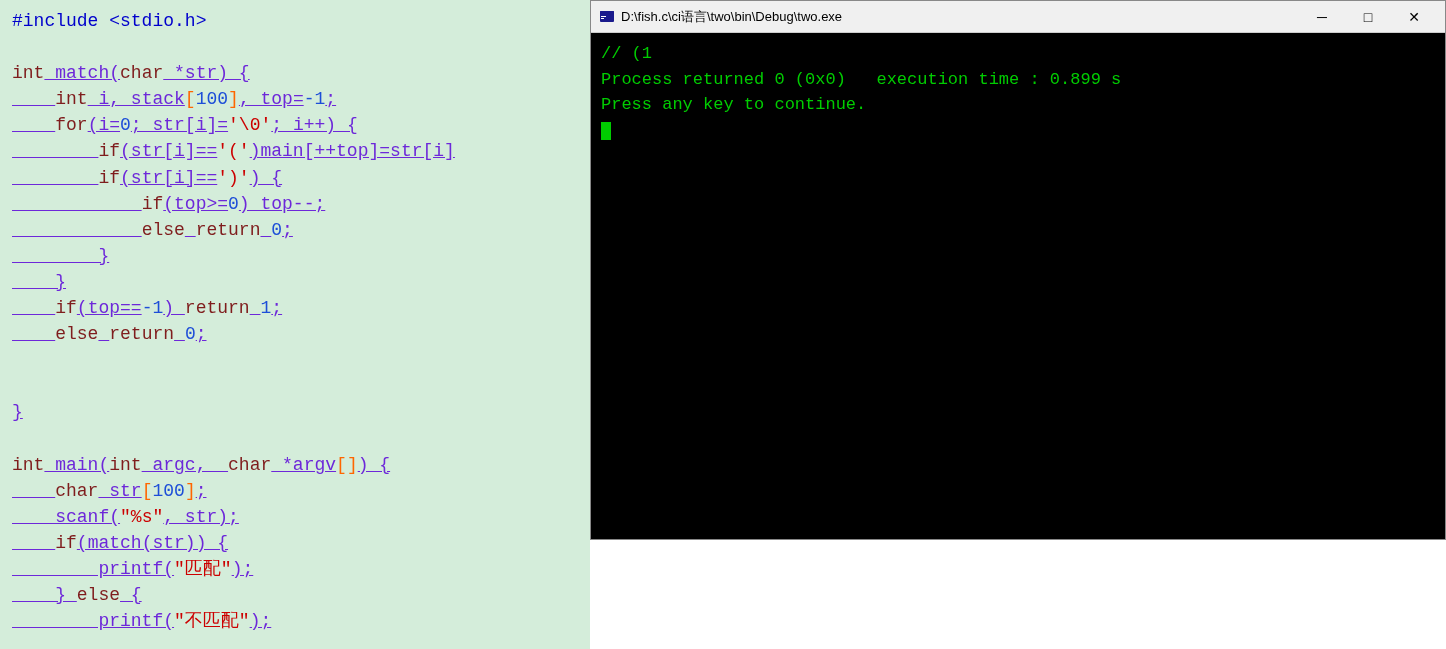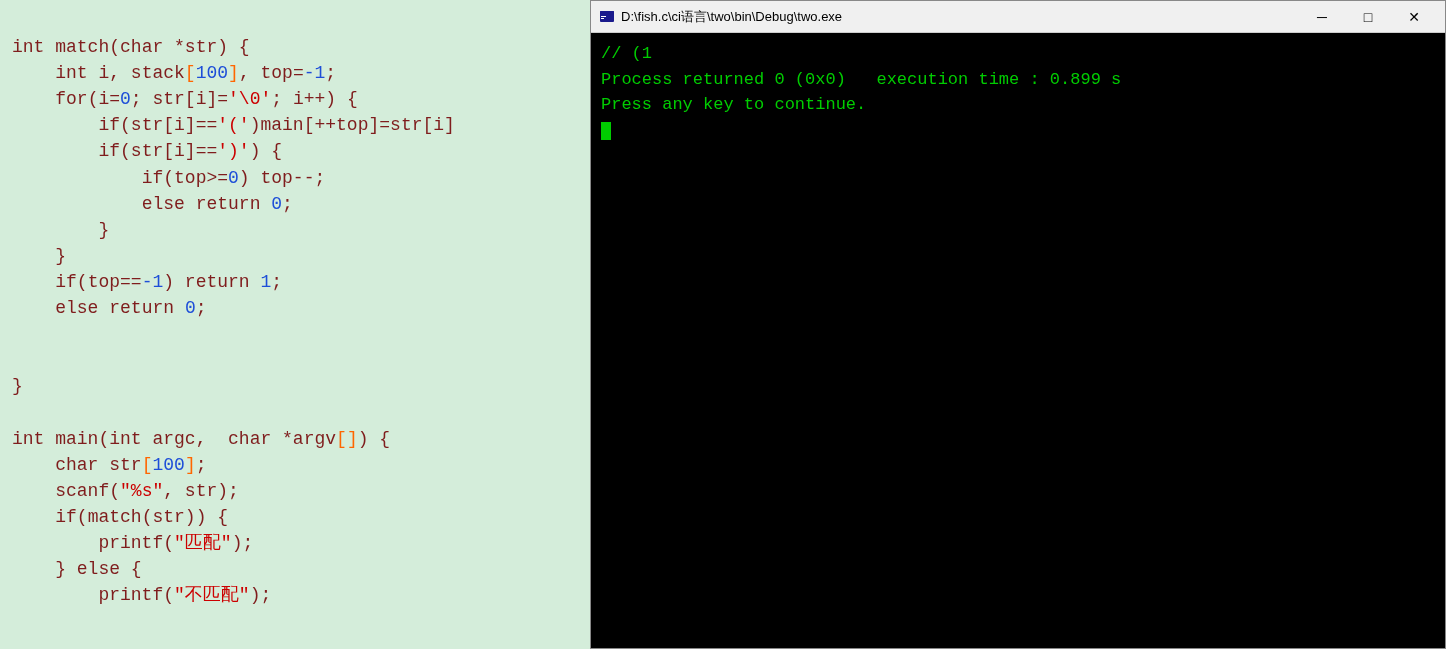--- a/index.html
+++ b/index.html
@@ -19,21 +19,21 @@
       overflow: hidden;
       padding: 8px 12px;
       font-size: 18px;
       line-height: 1.45;
       flex-shrink: 0;
     }
 
     
     #terminal-panel {
       flex: 1;
-      height: 649px;
+      height: 540px;
       display: flex;
       flex-direction: column;
       border: 1px solid #888;
     }
 
     #terminal-titlebar {
       height: 32px;
       background-color: #f0f0f0;
       display: flex;
       align-items: center;
@@ -102,28 +102,29 @@
 
     
     .code-line {
       white-space: pre;
       line-height: 1.45;
     }
 
     .kw { color: #7f1d1d; }       
     .num { color: #1d4ed8; }      
     .str { color: #cc0000; }      
-    .plain { color: #7f1d1d; }    
+    .plain { color: #6d28d9; text-decoration: underline; }    
     .inc { color: #0000cc; }      
     .bracket { color: #ff6600; }
   </style>
 </head>
 <body>
 
 <div id="code-panel">
+  <div class="code-line"><span class="inc">#include &lt;stdio.h&gt;</span></div>
   <div class="code-line">&nbsp;</div>
   <div class="code-line"><span class="kw">int</span><span class="plain"> match(</span><span class="kw">char</span><span class="plain"> *str) {</span></div>
   <div class="code-line"><span class="plain">    </span><span class="kw">int</span><span class="plain"> i, stack</span><span class="bracket">[</span><span class="num">100</span><span class="bracket">]</span><span class="plain">, top=</span><span class="num">-1</span><span class="plain">;</span></div>
   <div class="code-line"><span class="plain">    </span><span class="kw">for</span><span class="plain">(i=</span><span class="num">0</span><span class="plain">; str[i]=</span><span class="str">'\0'</span><span class="plain">; i++) {</span></div>
   <div class="code-line"><span class="plain">        </span><span class="kw">if</span><span class="plain">(str[i]==</span><span class="str">'('</span><span class="plain">)main[++top]=str[i]</span></div>
   <div class="code-line"><span class="plain">        </span><span class="kw">if</span><span class="plain">(str[i]==</span><span class="str">')'</span><span class="plain">) {</span></div>
   <div class="code-line"><span class="plain">            </span><span class="kw">if</span><span class="plain">(top&gt;=</span><span class="num">0</span><span class="plain">) top--;</span></div>
   <div class="code-line"><span class="plain">            </span><span class="kw">else</span><span class="plain"> </span><span class="kw">return</span><span class="plain"> </span><span class="num">0</span><span class="plain">;</span></div>
   <div class="code-line"><span class="plain">        }</span></div>
   <div class="code-line"><span class="plain">    }</span></div>

